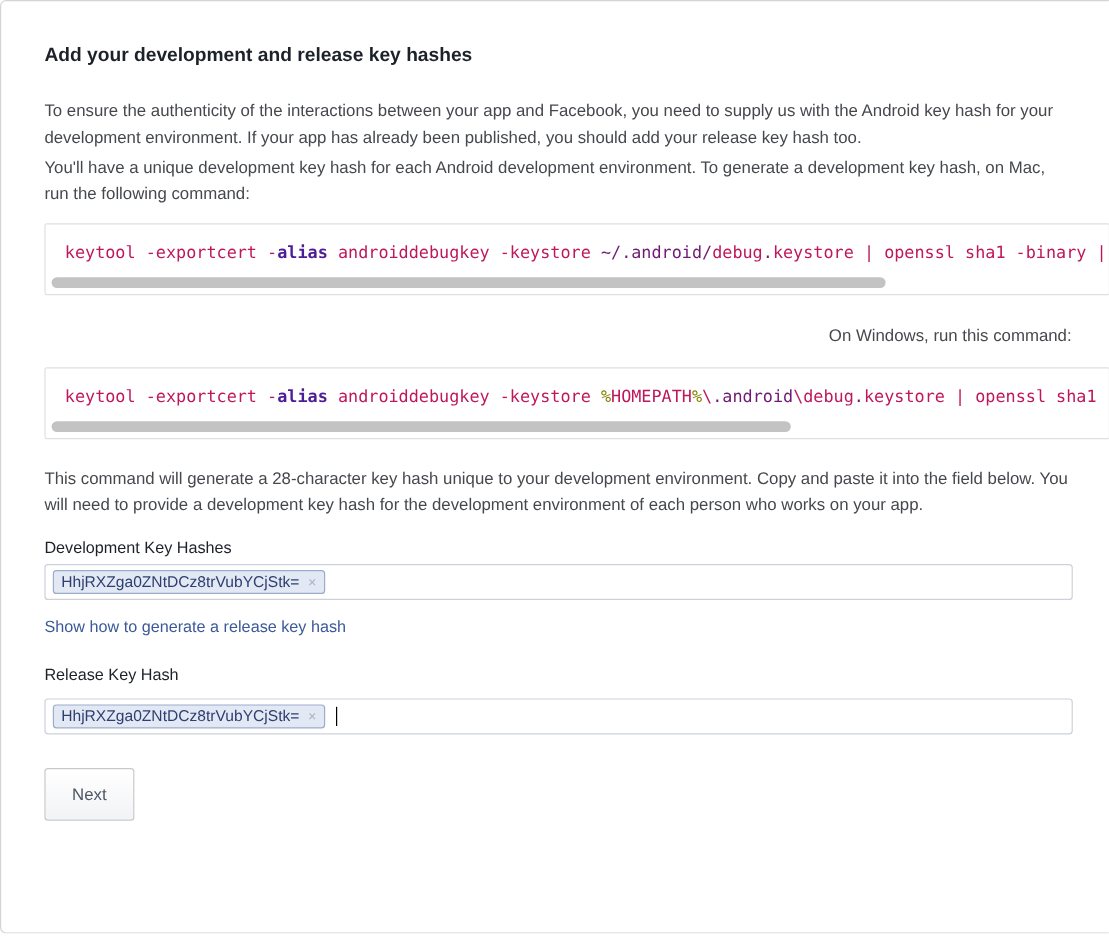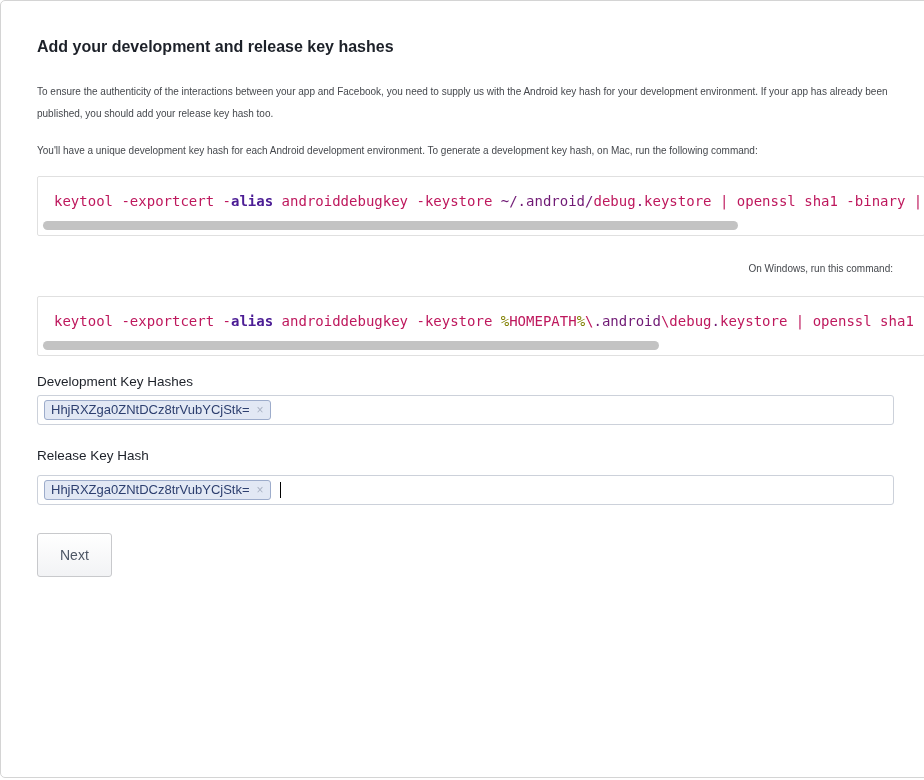--- a/index.html
+++ b/index.html
@@ -20,26 +20,26 @@
     margin: 0;
     font-size: 16px;
     line-height: 20px;
     font-weight: bold;
     color: #1d2129;
   }
 
   .body-text {
     margin: 0;
     max-width: 856px;
-    font-size: 10px;
+    font-size: 14px;
     line-height: 22px;
     color: #45484d;
   }
   .mt-intro    { margin-top: 24px; }
-  .mt-mac      { margin-top: 15px; }
+  .mt-mac      { margin-top: 3px; }
   .mt-windows  { margin-top: 22px; text-align: right; }
   .mt-explain  { margin-top: 21px; }
   .mt-relnote  { margin-top: 29px; }
 
   .code-block {
     margin-top: 14px;
     width: 888px;
     border: 1px solid #e0e0e0;
     background: #fff;
     border-radius: 2px;
@@ -168,31 +168,33 @@
 
   <p class="body-text mt-windows">On Windows, run this command:</p>
 
   <div class="code-block second">
     <code class="code-line"><span class="tok-plain">keytool -exportcert -</span><span class="tok-keyword">alias</span><span class="tok-plain"> androiddebugkey -keystore </span><span class="tok-percent">%</span><span class="tok-plain">HOMEPATH</span><span class="tok-percent">%</span><span class="tok-plain">\</span><span class="tok-path">.android</span><span class="tok-plain">\debug</span><span class="tok-path">.</span><span class="tok-plain">keystore | openssl sha1 -binary | openssl base64</span></code>
     <div class="scroll-track">
       <div class="scroll-thumb" style="width: 70%;"></div>
     </div>
   </div>
 
+  <p class="body-text mt-explain">This command will generate a 28-character key hash unique to your development environment. Copy and paste it into the field below. You will need to provide a development key hash for the development environment of each person who works on your app.</p>
 
   <label class="field-label">Development Key Hashes</label>
 
   <div class="token-input">
     <span class="chip">
       <span class="chip-text">HhjRXZga0ZNtDCz8trVubYCjStk=</span>
       <span class="chip-x">×</span>
     </span>
   </div>
 
 
+  <a class="link" href="#">Show how to generate a release key hash</a>
 
   <label class="field-label release">Release Key Hash</label>
 
   <div class="token-input release">
     <span class="chip">
       <span class="chip-text">HhjRXZga0ZNtDCz8trVubYCjStk=</span>
       <span class="chip-x">×</span>
     </span>
     <span class="caret"></span>
   </div>

